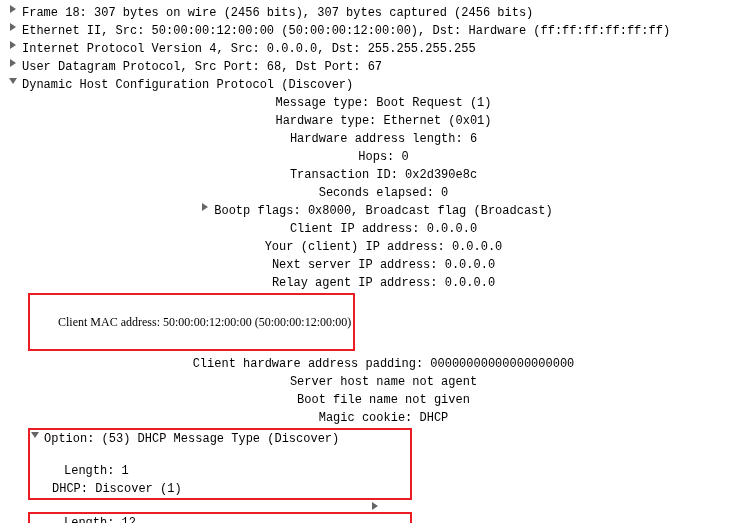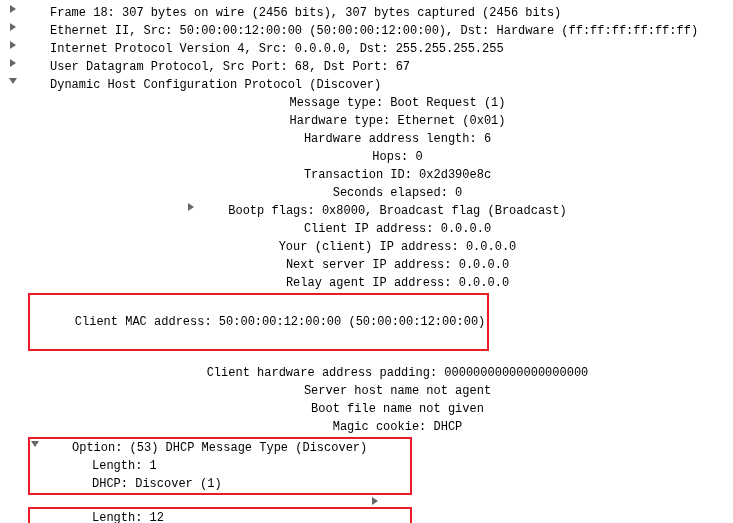--- a/index.html
+++ b/index.html
@@ -12,37 +12,37 @@
     background: #fff;
     width: 733px;
     height: 523px;
     box-sizing: border-box;
     overflow: hidden;
   }
   .row {
     display: flex;
     align-items: flex-start;
     white-space: pre;
-    gap: 28px;
   }
   .caret {
     width: 14px;
     flex-shrink: 0;
     color: #555;
     font-size: 10px;
     text-align: center;
     display: inline-block;
   }
   .caret svg { display:block; }
   .ind1 { padding-left: 20px; justify-content: center; }
   .highlight {
     display: inline-block;
     border: 2px solid #ec1c24;
     padding: 0 2px;
-    margin: 1px 0 13px 20px;
+    margin: 1px 0 4px 20px;
+    font-family: Liberation Serif, serif;
   }
   .highlight-block {
     border: 2px solid #ec1c24;
     margin: 1px 0 1px 0;
     padding: 0px 0;
   }
   .highlight-block .row { }
   .hb-pad { padding-left: 0px; }
   .txt { }
 </style>
@@ -150,25 +150,25 @@
   <span class="txt">Magic cookie: DHCP</span>
 </div>
 
 <div class="highlight-block" style="width:380px; margin-left:20px;">
   <div class="row hb-pad">
     <span class="caret"><svg width="10" height="10">
           <path d="M1 2 L9 2 L5 8 Z" fill="#666"></path>
         </svg></span>
     <span class="txt">Option: (53) DHCP Message Type (Discover)</span>
   </div>
-  <div class="row hb-pad" style="padding-left:20px;">
+  <div class="row hb-pad" style="padding-left:20px;margin-top:14px;">
     <span class="caret"></span>
     <span class="txt">Length: 1</span>
   </div>
-  <div class="row hb-pad" style="padding-left:20px;">
+  <div class="row hb-pad" style="padding-left:8px;">
     <span class="caret"></span>
     <span class="txt">DHCP: Discover (1)</span>
   </div>
 </div>
 
 <div class="row ind1">
   <span class="caret"><svg width="10" height="10">
         <path d="M2 1 L8 5 L2 9 Z" fill="#666"></path>
       </svg></span>
 </div>

